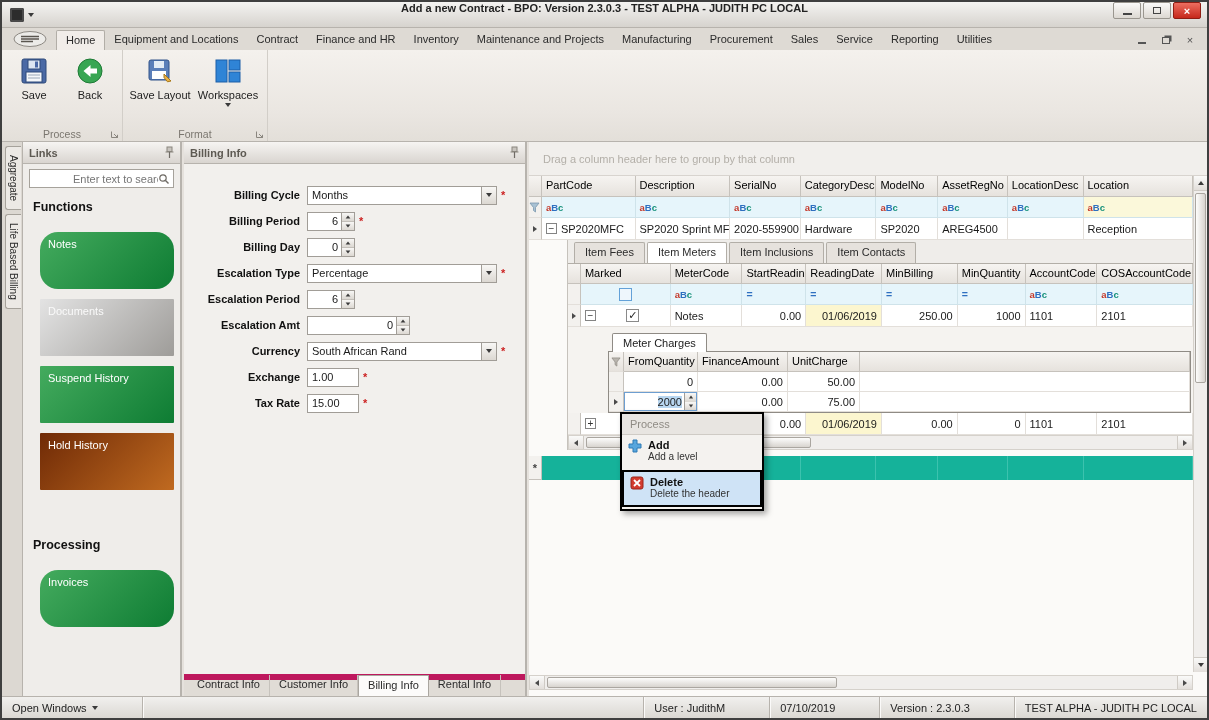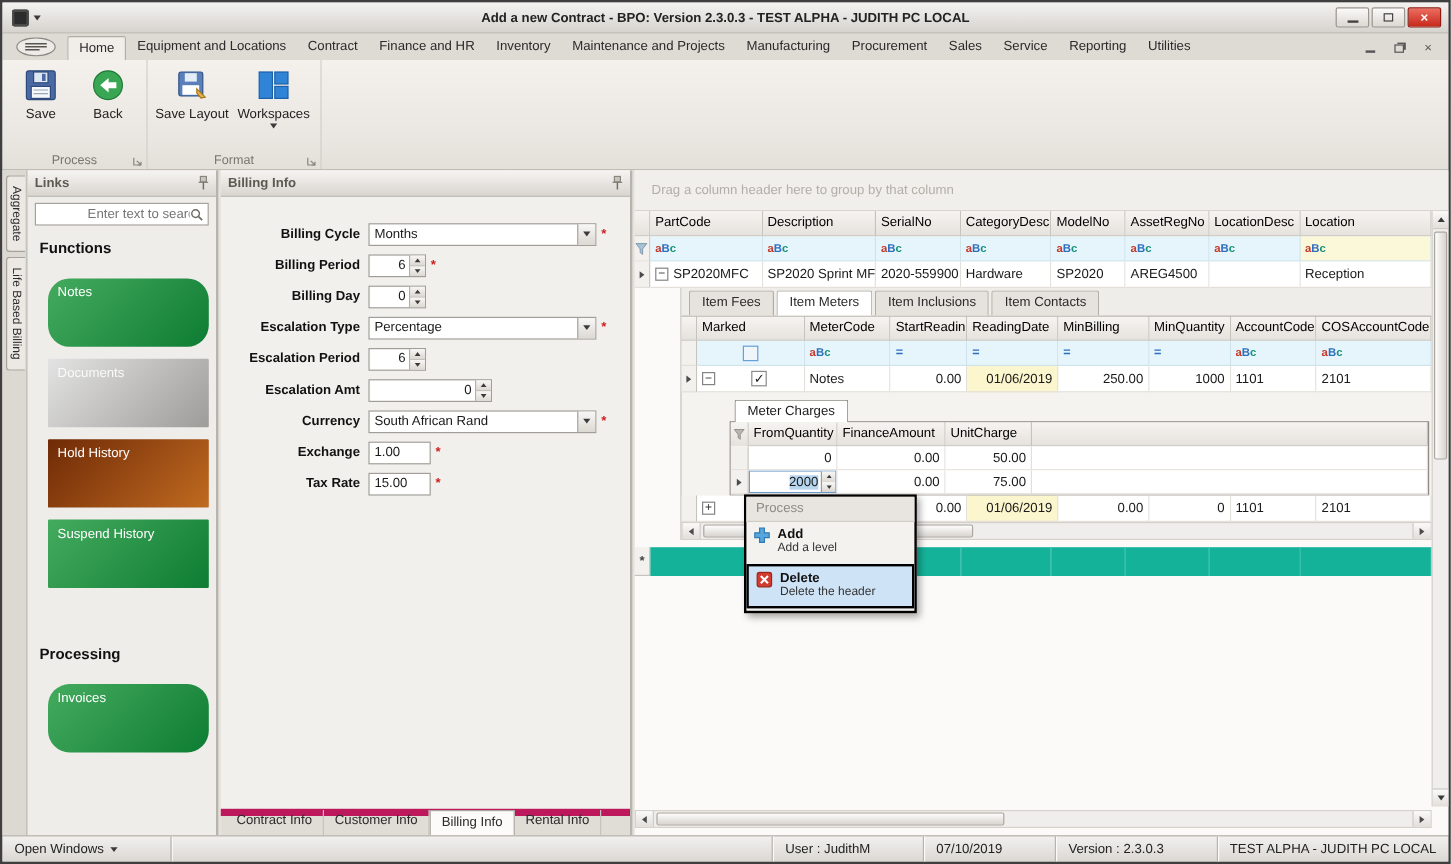--- a/index.html
+++ b/index.html
@@ -1,21 +1,21 @@
 <!DOCTYPE html>
 <html><head>
 <meta charset="utf-8">
 <style>
   * { margin:0; padding:0; box-sizing:border-box; }
   html,body { width:1209px; height:720px; }
   body { font-family:"Liberation Sans","DejaVu Sans",sans-serif; font-size:11px; color:#1a1a1a; background:#888; }
   .window { position:relative; width:1209px; height:720px; background:#e5e1dc; border:2px solid #3f3f3f; overflow:hidden; }
 
   
-  .titlebar { position:absolute; left:0; top:0; right:0; height:26px; background:linear-gradient(#f4f3f1,#d6d3ce); border-bottom:1px solid #b7b3ad; display:flex; align-items:center; }
+  .titlebar { position:absolute; left:0; top:0; right:0; height:26px; background:linear-gradient(#f4f3f1,#d6d3ce); border-bottom:1px solid #b7b3ad; display:flex; }
   .tb-left { display:flex; align-items:center; gap:4px; padding-left:8px; }
   .app-icon { width:14px; height:14px; background:#2c2c2c; border-radius:2px; box-shadow:inset 0 0 0 2px #4a4a4a; }
   .tb-title { position:absolute; left:0; right:0; text-align:center; font-weight:bold; color:#222; pointer-events:none; }
   .tb-buttons { margin-left:auto; display:flex; gap:2px; padding-right:6px; z-index:2; }
   .tb-btn { width:28px; height:17px; border:1px solid #9a968f; border-radius:2px; background:linear-gradient(#fbfaf9,#dcd8d2); display:flex; align-items:center; justify-content:center; color:#444; font-size:11px; }
   .tb-btn.close { background:linear-gradient(#ec6e60,#c6281b); border-color:#8f1d13; color:#fff; font-weight:bold; }
   .min-glyph { width:9px; height:2px; background:#444; margin-top:6px; }
   .max-glyph { width:8px; height:7px; border:1.5px solid #444; }
 
   
@@ -299,22 +299,22 @@
       <div class="search-box">
         <input placeholder="Enter text to search..." style="">
         <svg width="12" height="12" viewBox="0 0 12 12">
             <circle cx="5" cy="5" r="3.2" fill="none" stroke="#6f6b65" stroke-width="1.2"></circle>
             <line x1="7.5" y1="7.5" x2="10.5" y2="10.5" stroke="#6f6b65" stroke-width="1.4"></line>
           </svg>
       </div>
       <div class="section-heading">Functions</div>
       <div class="tile green first"><span>Notes</span></div>
       <div class="tile silver"><span>Documents</span></div>
+      <div class="tile green"><span>Suspend History</span></div>
       <div class="tile red"><span>Hold History</span></div>
-      <div class="tile green"><span>Suspend History</span></div>
       <div class="section-heading heading-gap">Processing</div>
       <div class="tile green first"><span>Invoices</span></div>
     </div>
 
     <div class="billing-panel">
       <div class="panel-header">
         <span>Billing Info</span>
         <span class="ph-spacer"></span>
         <svg width="9" height="13" viewBox="0 0 9 13">
             <rect x="2" y="1" width="5" height="4.5" fill="#c8c4be" stroke="#8a867f"></rect>

